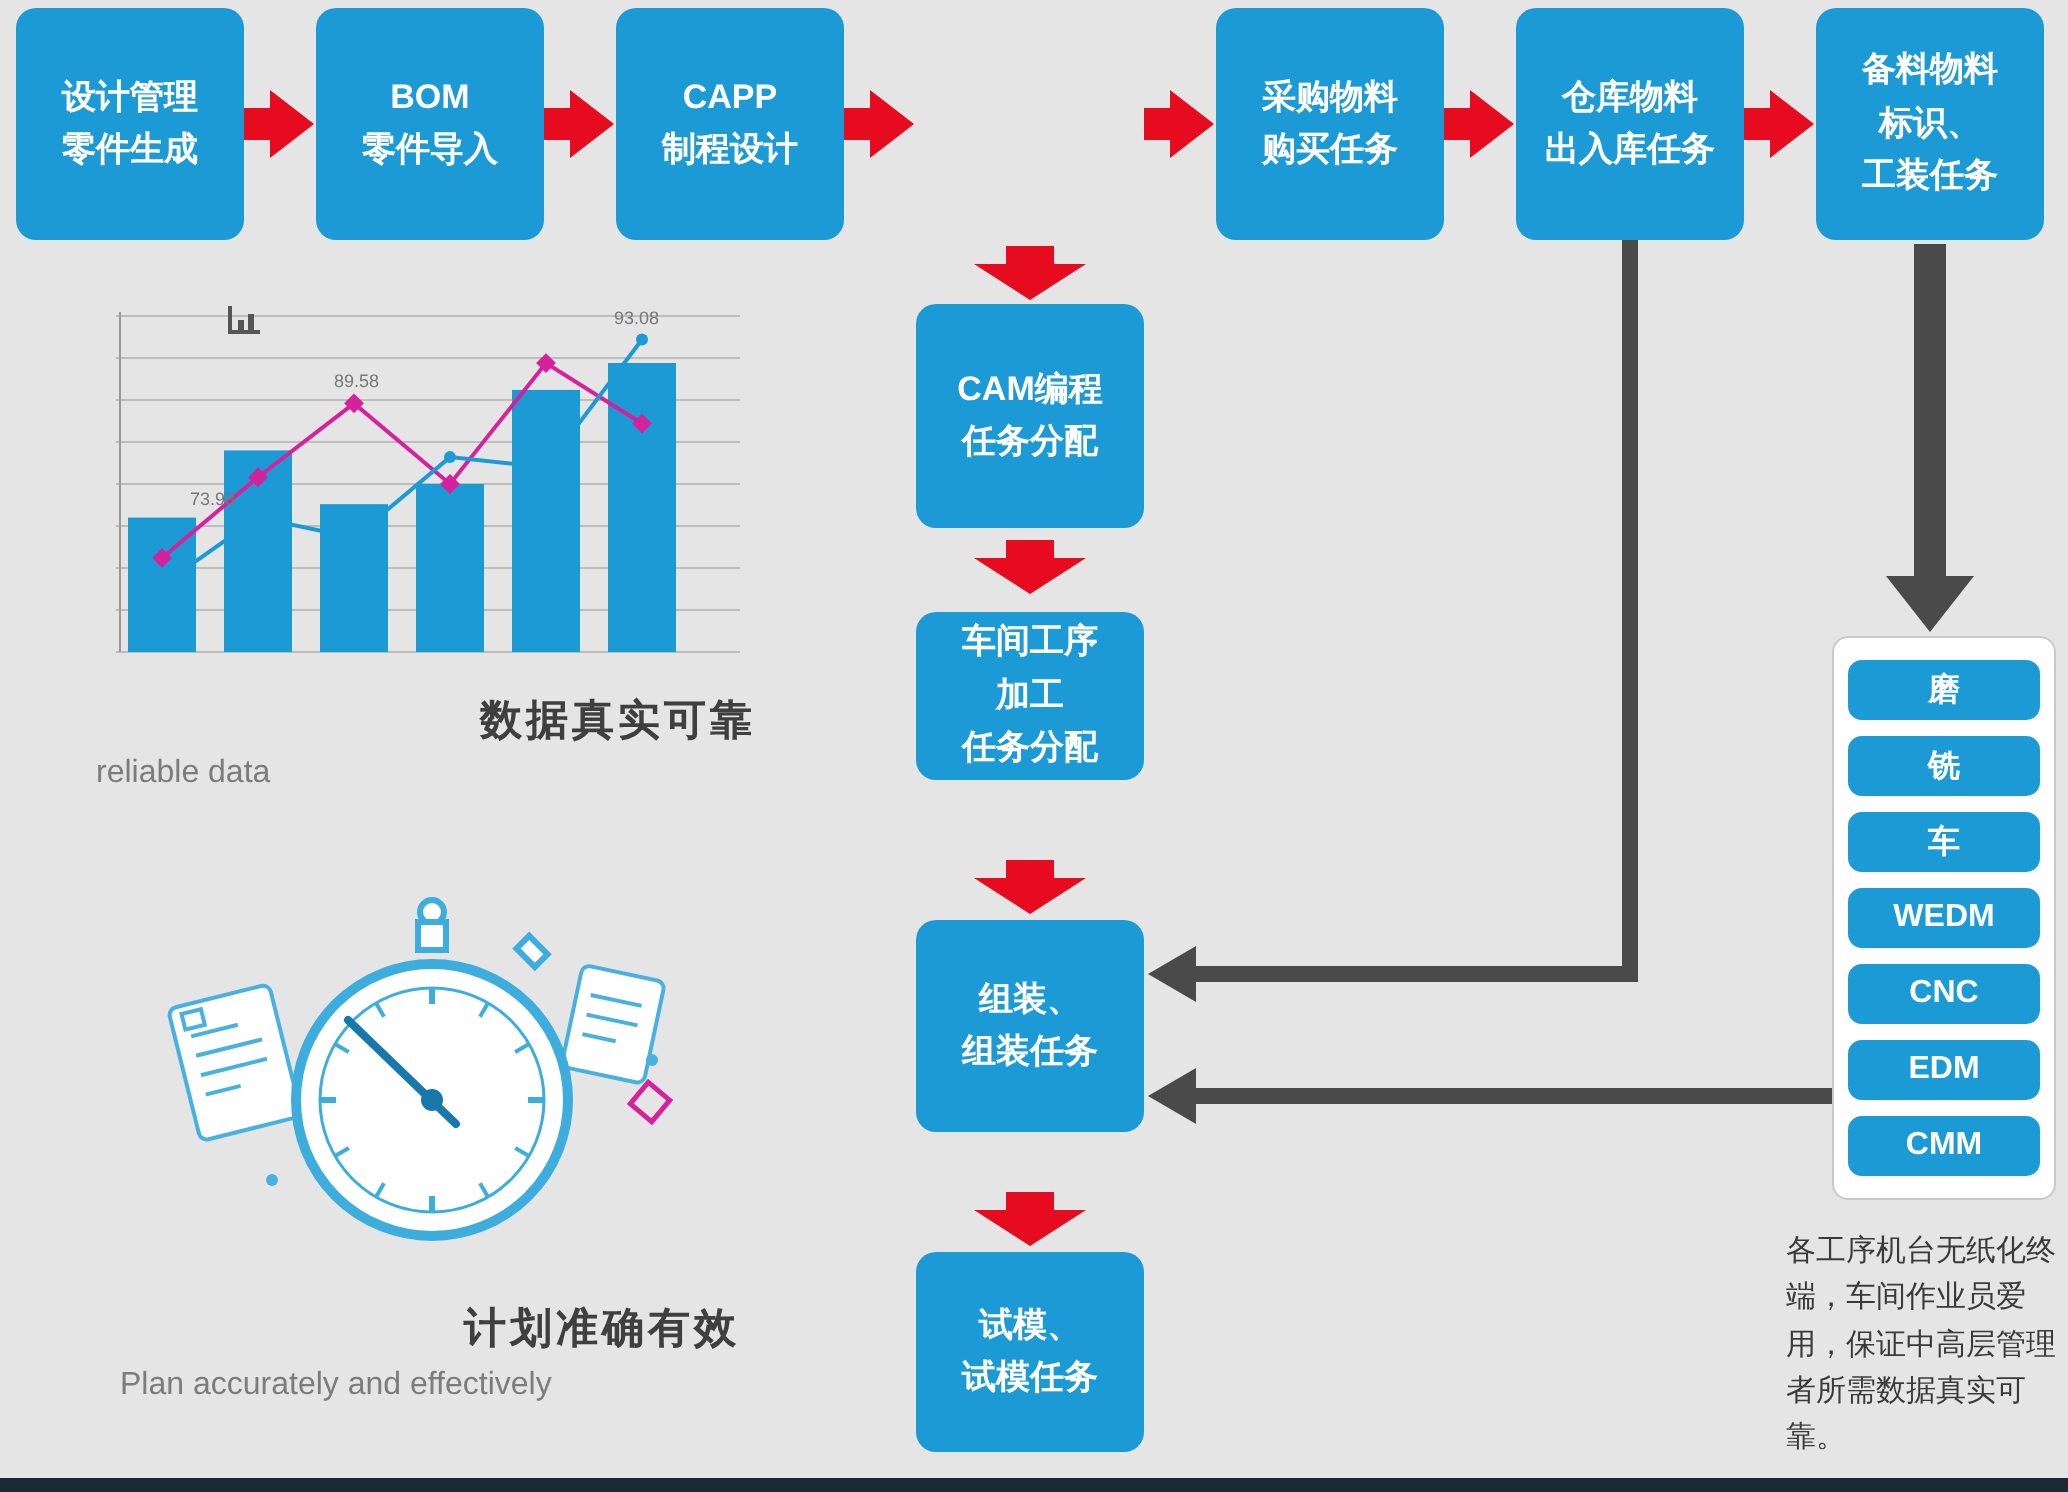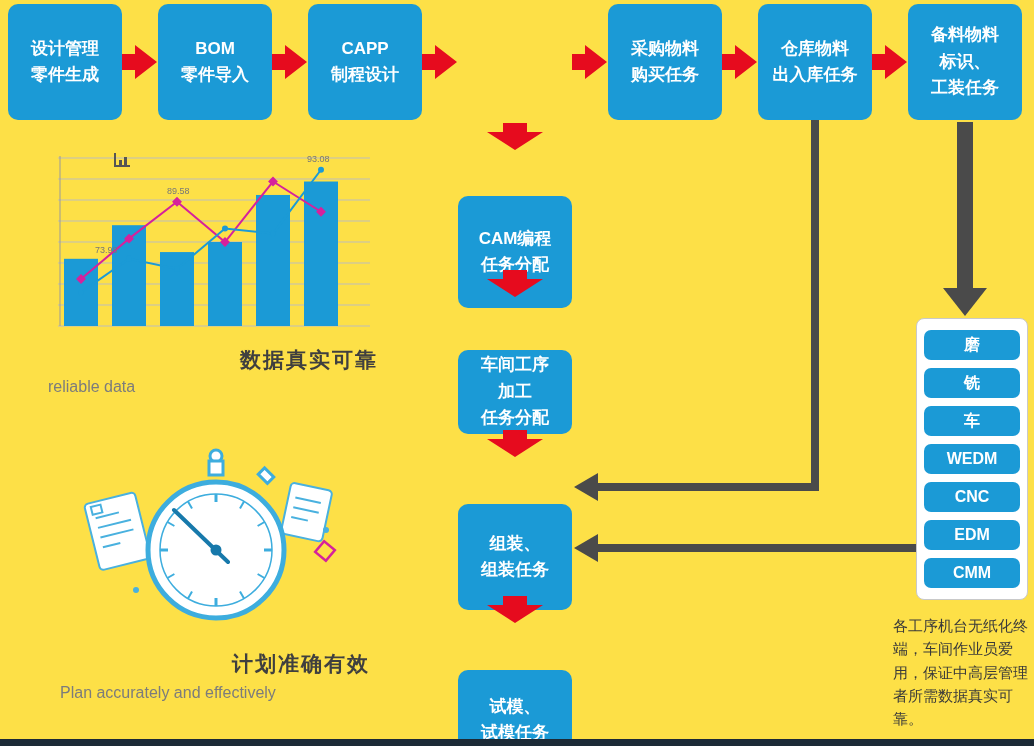--- a/index.html
+++ b/index.html
@@ -1,23 +1,23 @@
 <!DOCTYPE html>
 <html><head>
 <meta charset="utf-8">
 <style>
   * { margin:0; padding:0; box-sizing:border-box; }
   html,body { background:#ffffff; font-family:"Liberation Sans",sans-serif; }
-  .canvas { position:relative; width:1034px; height:746px; background:#fde047; overflow:hidden; }
+  .canvas { position:relative; width:1034px; height:746px; background:#e5e5e5; overflow:hidden; }
 
   
   .flow-box { position:absolute; top:4px; width:114px; height:116px; background:#1b9ad6;
               border-radius:10px; display:flex; align-items:center; justify-content:center; text-align:center; }
   .flow-label { color:#ffffff; font-weight:bold; font-size:17px; line-height:1.55; white-space:pre-line; }
-  .chain { left:458px;margin-top:44px; }
+  .chain { left:458px; }
 
   .arrow-right { position:absolute; top:44px; }
   .arrow-down  { position:absolute; left:487px; }
 
   
   .gray-line { position:absolute; background:#4a4a4a; }
   .gray-head-left { position:absolute; width:0; height:0;
                     border-top:14px solid transparent; border-bottom:14px solid transparent;
                     border-right:24px solid #4a4a4a; }
   .gray-head-down { position:absolute; width:0; height:0;

